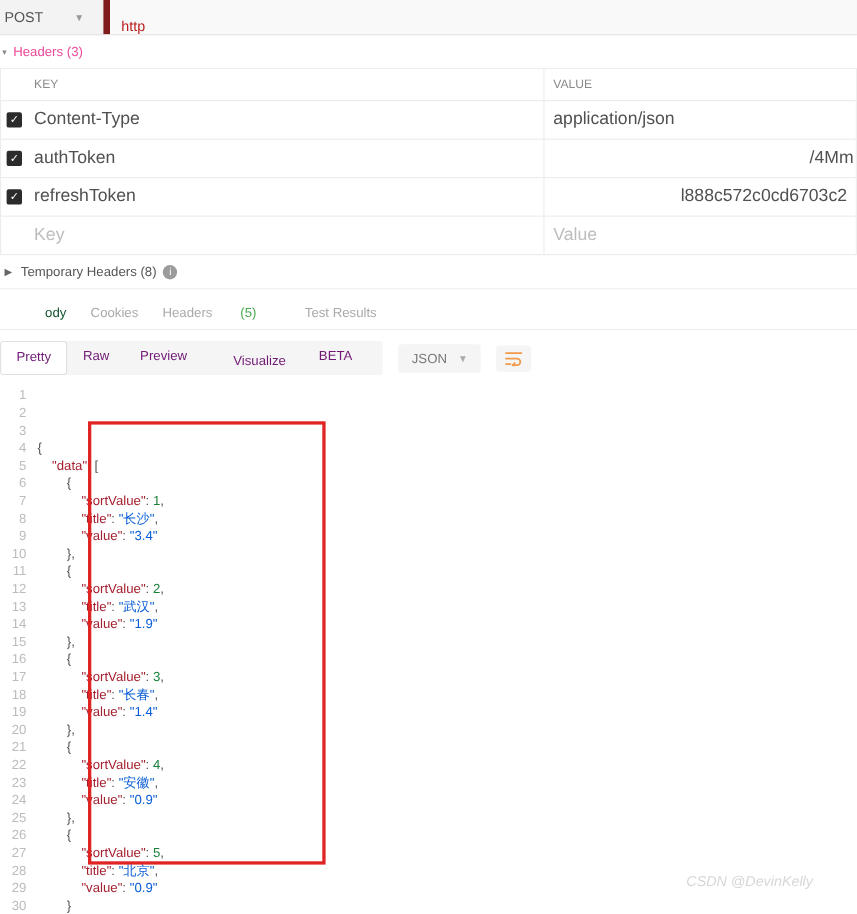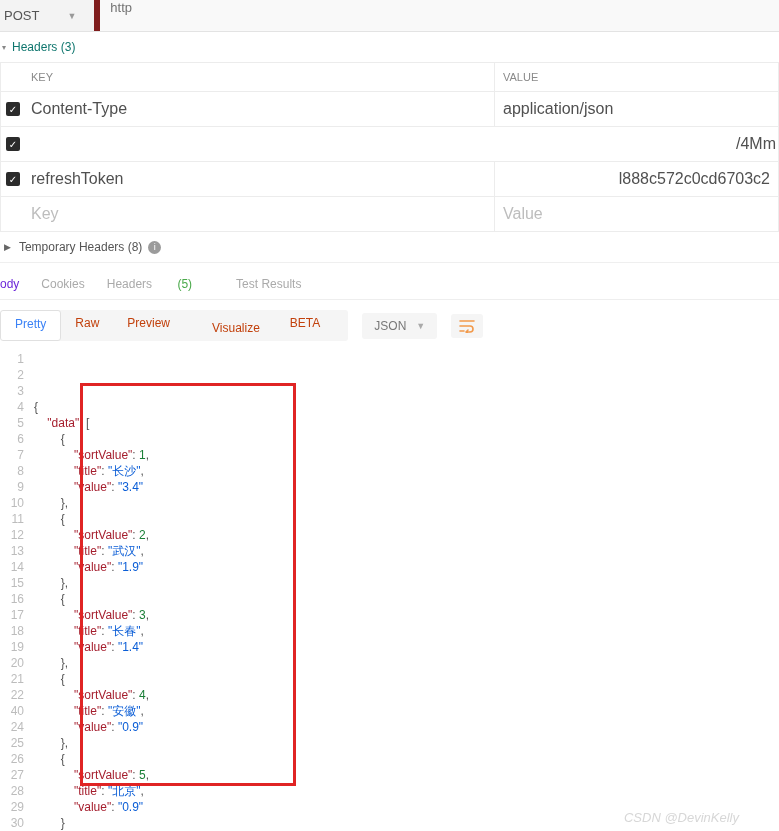--- a/index.html
+++ b/index.html
@@ -1,101 +1,102 @@
 <!DOCTYPE html>
 <html><head>
 <meta charset="utf-8">
 <style>
 * { margin: 0; padding: 0; box-sizing: border-box; font-family: -apple-system, BlinkMacSystemFont, "Segoe UI", Arial, sans-serif; }
 body { background: #fff; font-size: 12px; color: #505050; width: 779px; }
 
 .url-bar { display: flex; align-items: stretch; height: 32px; background: #f3f3f3; border-bottom: 1px solid #e3e3e3; }
 .method-select { display: flex; align-items: center; padding: 0 18px 0 4px; background: #f3f3f3; border-right: 6px solid #7f1d1d; font-size: 13px; color: #555; cursor: pointer; }
 .method-select .caret { margin-left: 28px; font-size: 9px; color: #999; }
-.url-input { flex: 1; padding: 0 10px; display: flex; align-items: flex-start; font-size: 13px; color: #737373; background: #f9f9f9; }
+.url-input { flex: 1; padding: 0 10px; display: flex; align-items: flex-end; font-size: 13px; color: #b91c1c; background: #f9f9f9; }
 
 .hdr-toggle { display: flex; align-items: center; padding: 8px 10px 8px 2px; color: #888; font-size: 12px; }
 .hdr-toggle .tri { margin-right: 6px; font-size: 8px; }
 
 .hdr-table { border: 1px solid #ececec; border-bottom: none; }
 .hdr-row { display: flex; border-bottom: 1px solid #ececec; }
 .hdr-chk { width: 24px; display: flex; align-items: center; justify-content: center; }
 .hdr-key { flex: 0 0 470px; padding: 8px 6px; font-size: 16px; border-right: 1px solid #ececec; }
 .hdr-val { flex: 1; padding: 8px 8px; font-size: 16px; text-align: left; }
 .hdr-row.th .hdr-key, .hdr-row.th .hdr-val { color: #8a8a8a; font-size: 11px; }
 .hdr-row.th { background: #fff; }
 .hdr-row.placeholder .hdr-key, .hdr-row.placeholder .hdr-val { color: #bdbdbd; }
 .checkbox { width: 14px; height: 14px; background: #2b2b2b; border-radius: 2px; display: flex; align-items: center; justify-content: center; color: #fff; font-size: 10px; }
 
 .temp-row { display: flex; align-items: center; padding: 8px 4px; border-bottom: 1px solid #efefef; color: #555; font-size: 12px; }
 .temp-row .tri { margin-right: 8px; font-size: 9px; color: #666; }
 .info-ic { width: 13px; height: 13px; border-radius: 50%; background: #9b9b9b; color: #fff; font-size: 9px; display: inline-flex; align-items: center; justify-content: center; margin-left: 6px; }
 
 .resp-tabs { display: flex; padding: 14px 0 8px 0; border-bottom: 1px solid #eee; }
 .resp-tabs span { margin-right: 22px; font-size: 12px; color: #aaa; cursor: pointer; }
-.resp-tabs span.active { color: #6d28d9; }
+.resp-tabs span.active { color: #14532d; padding-left: 41px; }
 .resp-tabs .count { color: #4aa94a; }
 
 .view-bar { display: flex; align-items: center; padding: 10px 0; gap: 0; }
 .seg { display: flex; background: #f5f5f5; border-radius: 3px; overflow: hidden; }
-.seg span { padding: 6px 14px; font-size: 12px; color: #c2410c; cursor: pointer; }
-.seg span.on { background: #fff; color: #3b82f6; border: 1px solid #e0e0e0; border-radius: 3px; }
+.seg span { padding: 6px 14px; font-size: 12px; color: #701a75; cursor: pointer; }
+.seg span.on { background: #fff; color: #701a75; border: 1px solid #e0e0e0; border-radius: 3px; }
 .beta { font-size: 9px; color: #4a90e2; vertical-align: super; margin-left: 2px; }
 .lang-sel { margin-left: 14px; display: flex; align-items: center; background: #f5f5f5; padding: 6px 12px; border-radius: 3px; font-size: 12px; color: #777; cursor: pointer; }
 .lang-sel .caret { margin-left: 10px; font-size: 9px; color: #aaa; }
 .wrap-btn { margin-left: 14px; padding: 5px 8px; background: #f5f5f5; border-radius: 3px; color: #f2994a; font-size: 16px; line-height: 1; cursor: pointer; display: flex; align-items: center; }
 
 .code { display: flex; font-family: Consolas, Monaco, monospace; font-size: 12px; line-height: 16px; }
 .gutter { width: 34px; text-align: right; padding-right: 10px; color: #bcbcbc; user-select: none; }
 .gutter div { height: 16px; }
 .src { flex: 1; position: relative; white-space: pre; }
 .src .ln { height: 16px; }
 .p { color: #555; }
 .k { color: #a51e2d; }
 .n { color: #1a7f37; }
 .s { color: #0a5dd6; }
 .redbox { position: absolute; border: 3px solid #e02424; left: 46px; top: 32px; width: 216px; height: 403px; pointer-events: none; }
-.watermark { position: absolute; right: 40px; bottom: 6px; color: #d7d7d7; font-size: 13px; font-style: italic; }
+.watermark { position: absolute; right: 40px; bottom: 23px; color: #d7d7d7; font-size: 13px; font-style: italic; }
 </style>
 </head>
 <body>
 
 <div class="url-bar">
   <div class="method-select">
     <span>POST</span>
     <span class="caret">▼</span>
   </div>
   <div class="url-input">
     <span>http</span>
   </div>
 </div>
 
 <div class="hdr-toggle">
   <span class="tri">▾</span>
-  <span style="color:#0f766e">Headers (3)</span>
+  <span style="color:#ec4899">Headers (3)</span>
 </div>
 
 <div class="hdr-table">
   <div class="hdr-row th">
     <div class="hdr-chk"></div>
     <div class="hdr-key">KEY</div>
     <div class="hdr-val">VALUE</div>
   </div>
   <div id="header-rows">
       <div class="hdr-row">
         <div class="hdr-chk">
           <div class="checkbox">✓</div>
         </div>
   <div class="hdr-key">Content-Type</div>
   <div class="hdr-val" style="">application/json</div>
       </div>
       <div class="hdr-row">
         <div class="hdr-chk">
           <div class="checkbox">✓</div>
         </div>
+  <div class="hdr-key">authToken</div>
   <div class="hdr-val" style="text-align:right;padding-right:2px;">/4Mm</div>
       </div>
       <div class="hdr-row">
         <div class="hdr-chk">
           <div class="checkbox">✓</div>
         </div>
   <div class="hdr-key">refreshToken</div>
   <div class="hdr-val" style="text-align:right;">l888c572c0cd6703c2</div>
       </div>
     </div>
@@ -154,21 +155,21 @@
       <div>13</div>
       <div>14</div>
       <div>15</div>
       <div>16</div>
       <div>17</div>
       <div>18</div>
       <div>19</div>
       <div>20</div>
       <div>21</div>
       <div>22</div>
-      <div>40</div>
+      <div>23</div>
       <div>24</div>
       <div>25</div>
       <div>26</div>
       <div>27</div>
       <div>28</div>
       <div>29</div>
       <div>30</div>
       <div>31</div>
     </div>
   <div class="src" id="src">

